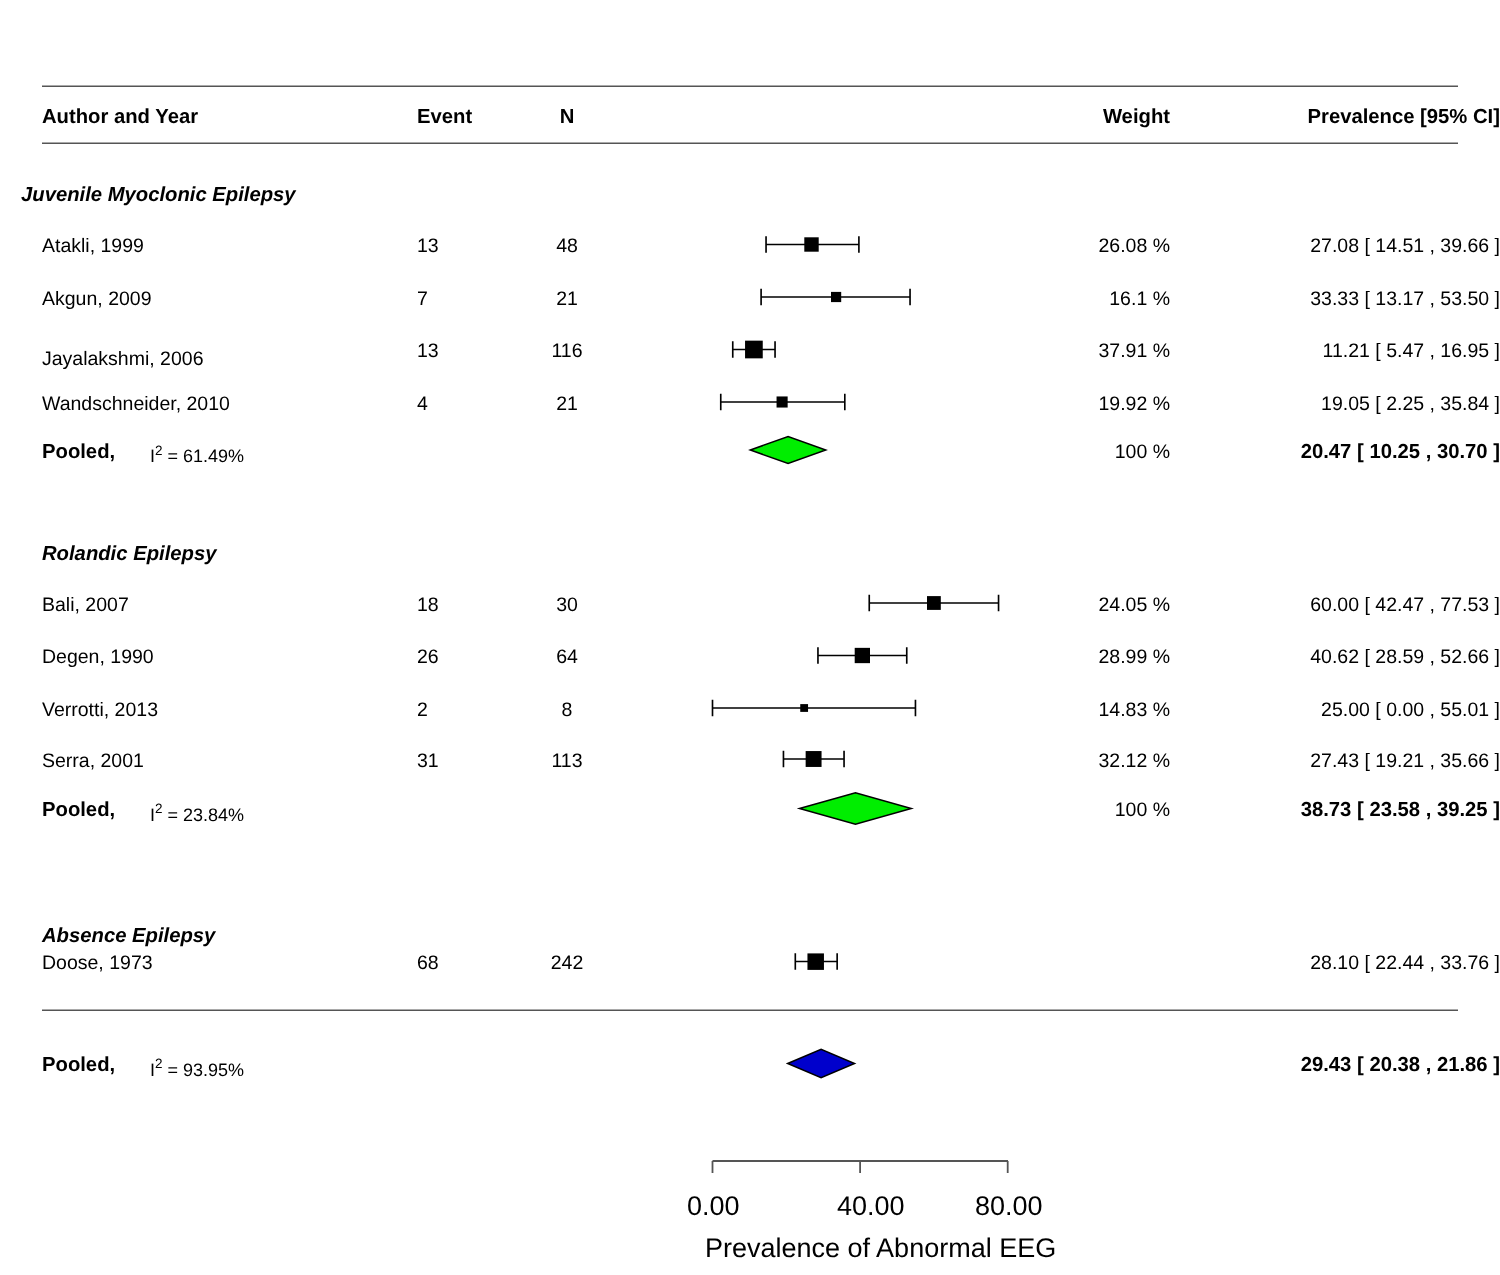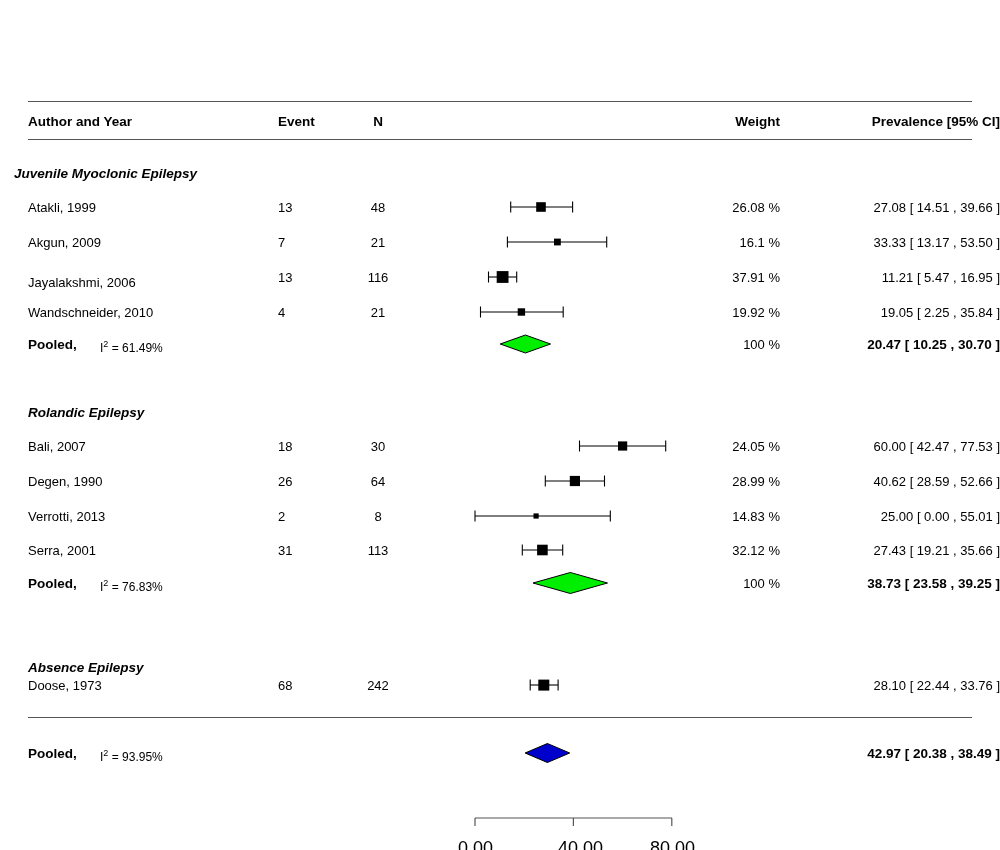--- a/index.html
+++ b/index.html
@@ -15,21 +15,20 @@
     position: relative;
     overflow: hidden;
   }
 
   #plot {
     position: absolute;
     left: 0;
     top: 0;
     width: 1000px;
     height: 674px;
-    margin-top: 44px;
   }
 
   .txt {
     position: absolute;
     font-size: 13px;
     white-space: nowrap;
     line-height: 1;
   }
   .hdr {
     font-weight: bold;
@@ -150,40 +149,40 @@
 
   <div class="txt col-author" style="top:500px;">Serra, 2001</div>
   <div class="txt col-event" style="top:500px;">31</div>
   <div class="txt col-n" style="top:500px;">113</div>
   <div class="txt col-weight" style="top:500px;">32.12 %</div>
   <div class="txt col-ci" style="top:500px;">27.43 [ 19.21 , 35.66 ]</div>
 
   <div class="txt pooled-label" style="left:28px; top:533px;">Pooled,</div>
   <div class="txt het" style="left:100px; top:535px;">
     <span>I</span><sup>2</sup>
-    <span>= 76.83%</span>
+    <span>= 23.84%</span>
   </div>
   <div class="txt col-weight" style="top:533px;">100 %</div>
   <div class="txt pooled-ci col-ci" style="top:533px;">38.73 [ 23.58 , 39.25 ]</div>
 
   <div class="txt grp" style="left:28px; top:617px;">Absence Epilepsy</div>
 
   <div class="txt col-author" style="top:635px;">Doose, 1973</div>
   <div class="txt col-event" style="top:635px;">68</div>
   <div class="txt col-n" style="top:635px;">242</div>
   <div class="txt col-ci" style="top:635px;">28.10 [ 22.44 , 33.76 ]</div>
 
   <div class="rule" style="left:28px; top:673px; width:944px;"></div>
 
   <div class="txt pooled-label" style="left:28px; top:703px;">Pooled,</div>
   <div class="txt het" style="left:100px; top:705px;">
     <span>I</span><sup>2</sup>
     <span>= 93.95%</span>
   </div>
-  <div class="txt pooled-ci col-ci" style="top:703px;">42.97 [ 20.38 , 38.49 ]</div>
+  <div class="txt pooled-ci col-ci" style="top:703px;">29.43 [ 20.38 , 21.86 ]</div>
 
   <div class="txt axis-lab" style="left:458px; top:795px;">0.00</div>
   <div class="txt axis-lab" style="left:558px; top:795px;">40.00</div>
   <div class="txt axis-lab" style="left:650px; top:795px;">80.00</div>
   <div class="txt axis-lab" style="left:470px; top:823px;">Prevalence of Abnormal EEG</div>
 
   <svg class="forest" viewBox="0 0 1000 850">
 
     <g>
       <line x1="510.7" y1="163" x2="572.6" y2="163" stroke="#000" stroke-width="1.1"></line>

